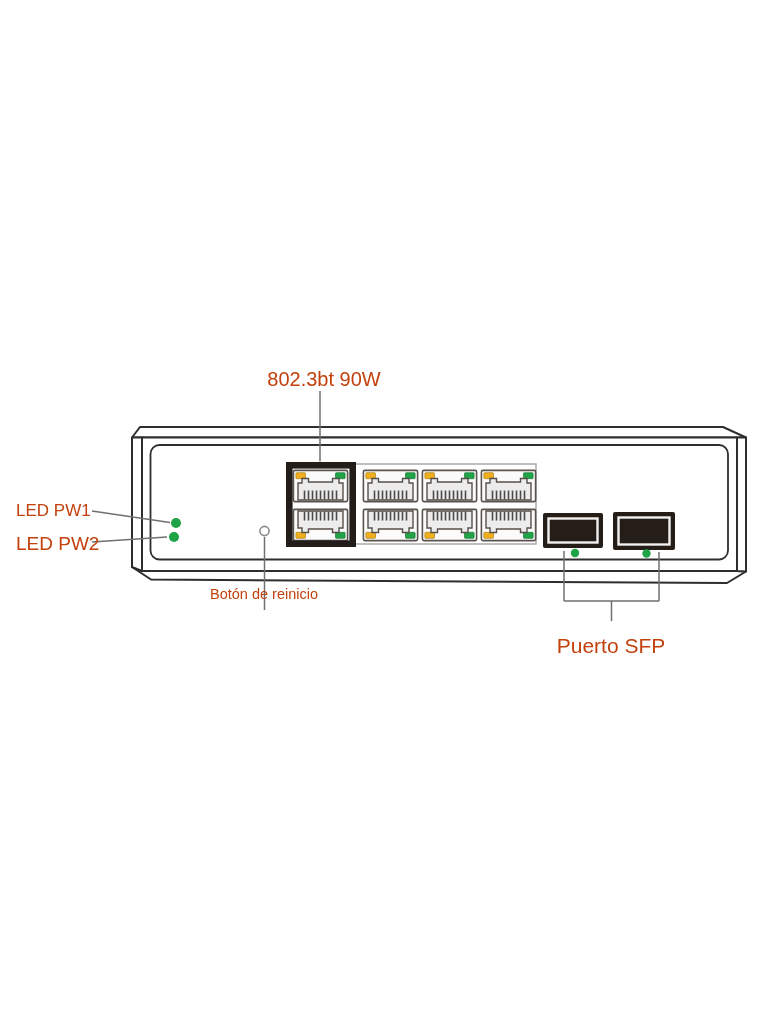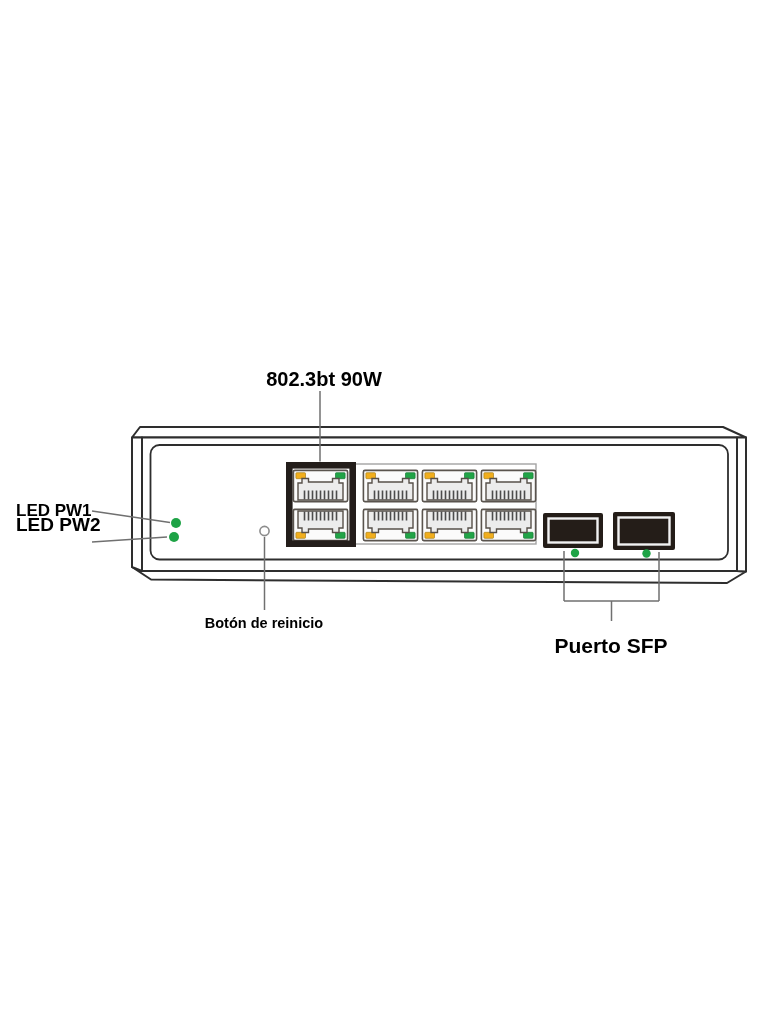--- a/index.html
+++ b/index.html
@@ -2,28 +2,28 @@
 <html><head>
 <meta charset="utf-8">
 <style>
   html,body{margin:0;padding:0;background:#ffffff;}
   .stage{
     position:relative;width:768px;height:1024px;background:#ffffff;
     font-family:"Liberation Sans","DejaVu Sans",sans-serif;overflow:hidden;
   }
   .stage svg{position:absolute;left:0;top:0;}
   .lbl{
-    position:absolute;color:#000000;font-weight:700;line-height:1.15;
+    position:absolute;color:#c2410c;font-weight:400;line-height:1.15;
     white-space:nowrap;
   }
   .lbl.center{text-align:center;}
   #label-poe{left:244px;top:368px;width:160px;font-size:20px;}
   #label-pw1{left:16px;top:501px;font-size:17px;}
-  #label-pw2{left:16px;top:514px;font-size:19px;}
-  #label-reset{left:184px;top:615px;width:160px;font-size:14.5px;}
+  #label-pw2{left:16px;top:533px;font-size:19px;}
+  #label-reset{left:184px;top:586px;width:160px;font-size:14.5px;}
   #label-sfp{left:541px;top:634px;width:140px;font-size:21px;}
 </style>
 </head>
 <body>
 
 <div class="stage">
 
   <svg width="768" height="1024" viewBox="0 0 768 1024">
     <defs>
 

